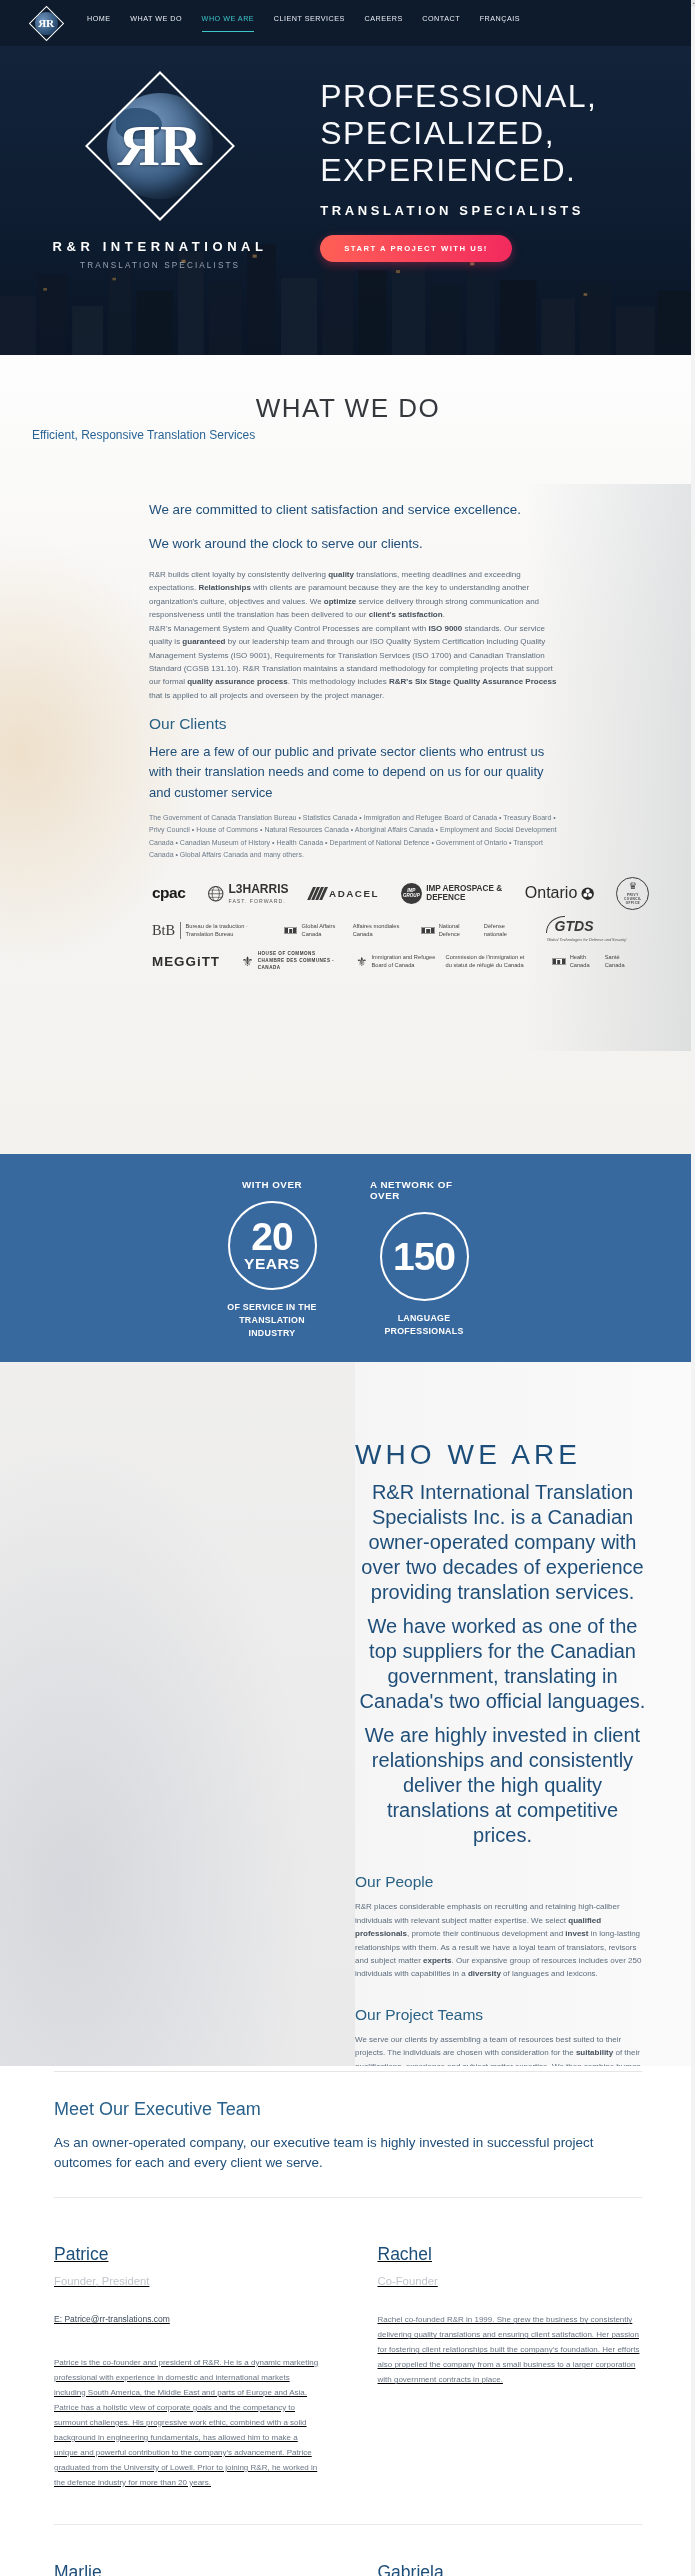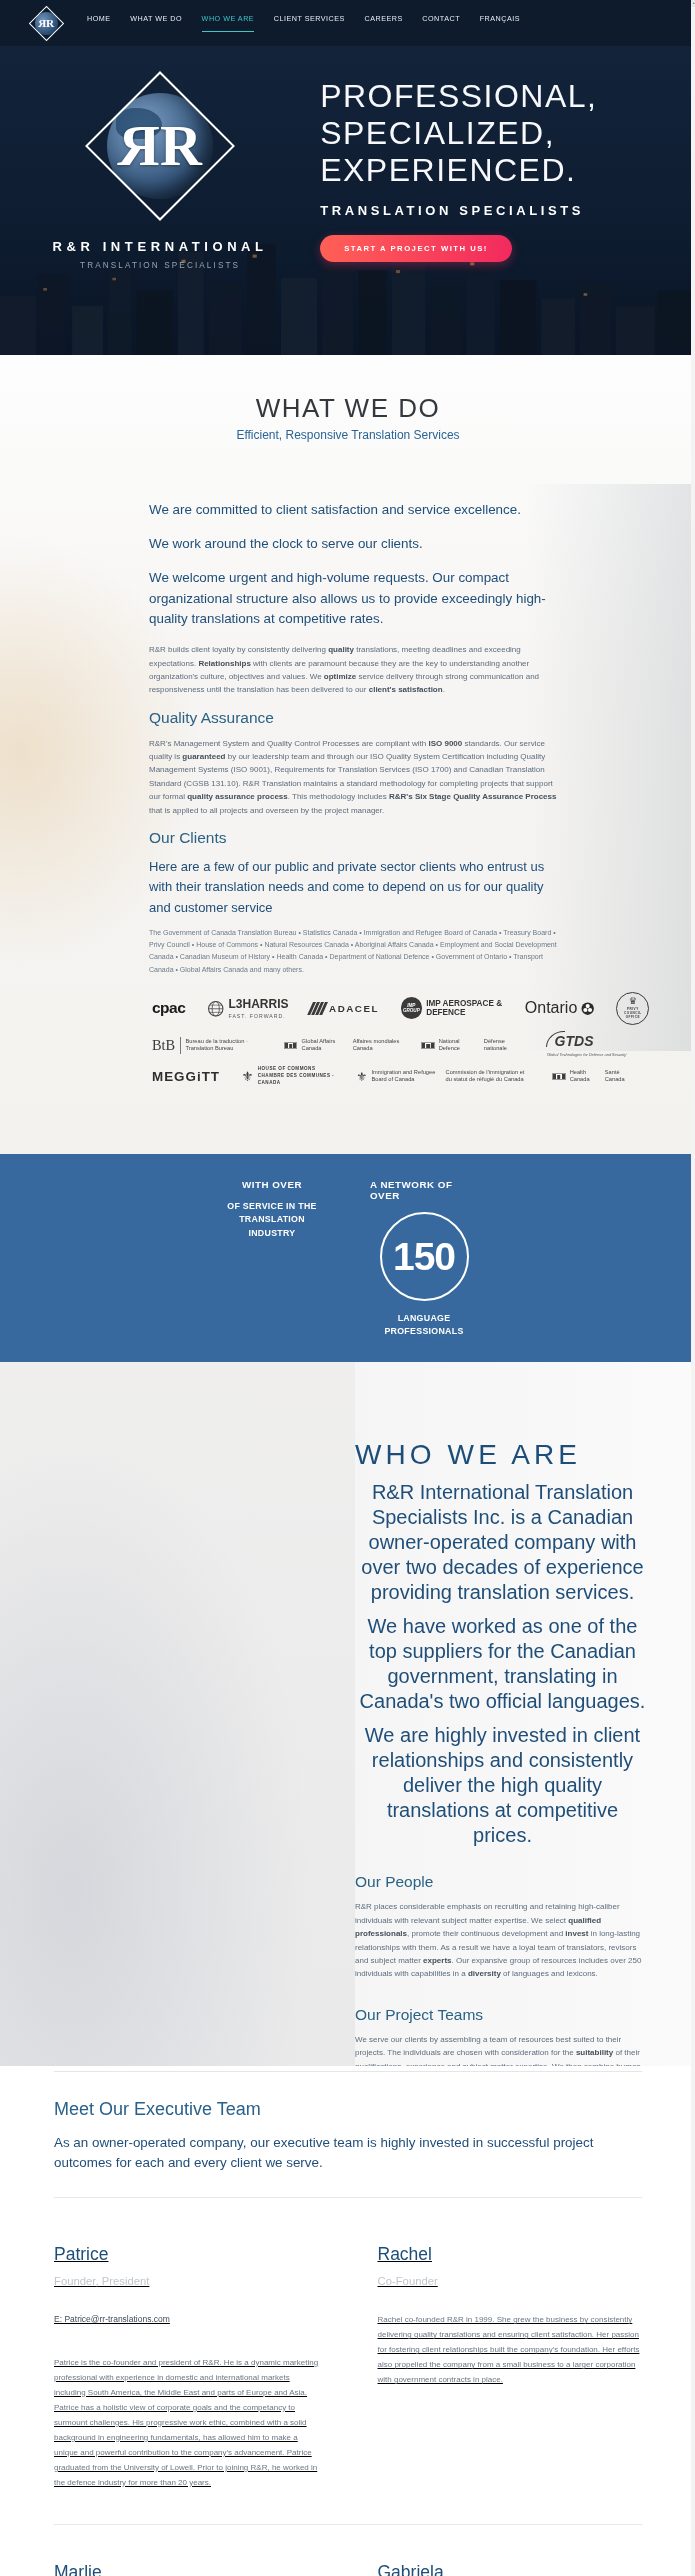--- a/index.html
+++ b/index.html
@@ -32,21 +32,21 @@
   .hero-headline { color:#f6f8fb; font-weight:100; font-size:32px; line-height:1.16; letter-spacing:1.5px; }
   .hero-sub { margin-top:13.4px; color:#fff; font-size:13px; font-weight:bold; letter-spacing:3.6px; }
   .cta { display:inline-block; margin-top:17.5px; padding:8.8px 24px; border:none; border-radius:20.6px; background:linear-gradient(90deg,#ff6056,#f22a5e); color:#fff; font-size:7.7px; font-weight:bold; letter-spacing:1.5px; cursor:pointer; box-shadow:0 3.1px 9.3px rgba(242,42,94,.35); }
   .skyline { position:absolute; bottom:0; left:0; width:100%; height:121px; z-index:1; opacity:.9; }
 
   
   .what-we-do { height:799px; background:linear-gradient(180deg,#fdfdfd 0%, #f6f5f3 40%, #f3f2ef 100%); position:relative; overflow:hidden; }
   .what-we-do:before { content:""; position:absolute; left:0; top:165px; width:216px; height:464px; background:radial-gradient(ellipse at 10% 50%, rgba(224,186,130,.35), rgba(224,186,130,0) 65%); }
   .what-we-do:after { content:""; position:absolute; right:0; top:129px; width:170px; height:567px; background:linear-gradient(90deg, rgba(190,195,200,0), rgba(168,175,182,.30)); }
   .wwd-title { padding-top:38px; text-align:center; font-size:26px; font-weight:100; letter-spacing:1.5px; color:#34383d; }
-  .wwd-subtitle { text-align:center; font-size:12px; font-weight:300; color:#2a6496; margin-top:4.1px; }
+  .wwd-subtitle { font-size:12px; font-weight:300; color:#2a6496; margin-top:4.1px;padding-left:32px; }
   .wwd-body { margin:58px 0 0 149px; width:412px; position:relative; z-index:2; }
   .lead p { font-size:13.4px; font-weight:300; color:#1f4e79; line-height:20.6px; margin-bottom:13.4px; max-width:402px; }
   .sub-heading { font-size:15.5px; font-weight:300; color:#2a6285; margin:12.4px 0 9.3px; }
   .small-copy { font-size:8px; color:#5d6d7e; line-height:13.4px; max-width:412px; }
   .small-copy b { color:#44505c; }
   .oc-lead { font-size:13px; font-weight:300; color:#1f4e79; line-height:20.6px; margin-bottom:8.2px; max-width:412px; }
   .clients-list { font-size:7px; color:#6a7a8a; line-height:12.4px; max-width:417px; }
 
   
   .logos { margin:15.5px 0 0 152px; position:relative; z-index:2; color:#3f3f3f; }
@@ -187,26 +187,24 @@
 </div>
 
 <div class="what-we-do">
   <div class="wwd-title">WHAT WE DO</div>
   <div class="wwd-subtitle">Efficient, Responsive Translation Services</div>
 
   <div class="wwd-body">
     <div class="lead">
       <p>We are committed to client satisfaction and service excellence.</p>
       <p>We work around the clock to serve our clients.</p>
-      <p>We welcome urgent and high-volume requests. Our compact organizational structure also allows us to provide exceedingly high-quality translations at competitive rates.</p>
     </div>
 
     <p class="small-copy">R&amp;R builds client loyalty by consistently delivering <b>quality</b> translations, meeting deadlines and exceeding expectations. <b>Relationships</b> with clients are paramount because they are the key to understanding another organization's culture, objectives and values. We <b>optimize</b> service delivery through strong communication and responsiveness until the translation has been delivered to our <b>client's satisfaction</b>.</p>
 
-    <h3 class="sub-heading">Quality Assurance</h3>
     <p class="small-copy">R&amp;R's Management System and Quality Control Processes are compliant with <b>ISO 9000</b> standards. Our service quality is <b>guaranteed</b> by our leadership team and through our ISO Quality System Certification including Quality Management Systems (ISO 9001), Requirements for Translation Services (ISO 1700) and Canadian Translation Standard (CGSB 131.10). R&amp;R Translation maintains a standard methodology for completing projects that support our formal <b>quality assurance process</b>. This methodology includes <b>R&amp;R's Six Stage Quality Assurance Process</b> that is applied to all projects and overseen by the project manager.</p>
 
     <h3 class="sub-heading">Our Clients</h3>
     <p class="oc-lead">Here are a few of our public and private sector clients who entrust us with their translation needs and come to depend on us for our quality and customer service</p>
     <p class="clients-list">The Government of Canada Translation Bureau • Statistics Canada • Immigration and Refugee Board of Canada • Treasury Board • Privy Council • House of Commons • Natural Resources Canada • Aboriginal Affairs Canada • Employment and Social Development Canada • Canadian Museum of History • Health Canada • Department of National Defence • Government of Ontario • Transport Canada • Global Affairs Canada and many others.</p>
   </div>
 
   <div class="logos">
     <div class="logo-row">
       <div class="logo-item">
@@ -288,20 +286,24 @@
         <span class="two-line" style="max-width:31px;">Health Canada</span>
         <span class="two-line" style="max-width:31px;">Santé Canada</span>
       </div>
     </div>
   </div>
 </div>
 
 <div class="stats">
   <div class="stat">
     <div class="stat-prefix">WITH OVER</div>
+    <div class="stat-circle">
+      <div class="stat-value">20</div>
+      <div class="stat-unit">YEARS</div>
+    </div>
     <div class="stat-caption">OF SERVICE IN THE TRANSLATION INDUSTRY</div>
   </div>
   <div class="stat">
     <div class="stat-prefix">A NETWORK OF OVER</div>
     <div class="stat-circle">
       <div class="stat-value">150</div>
       <div class="stat-unit"></div>
     </div>
     <div class="stat-caption">LANGUAGE PROFESSIONALS</div>
   </div>

